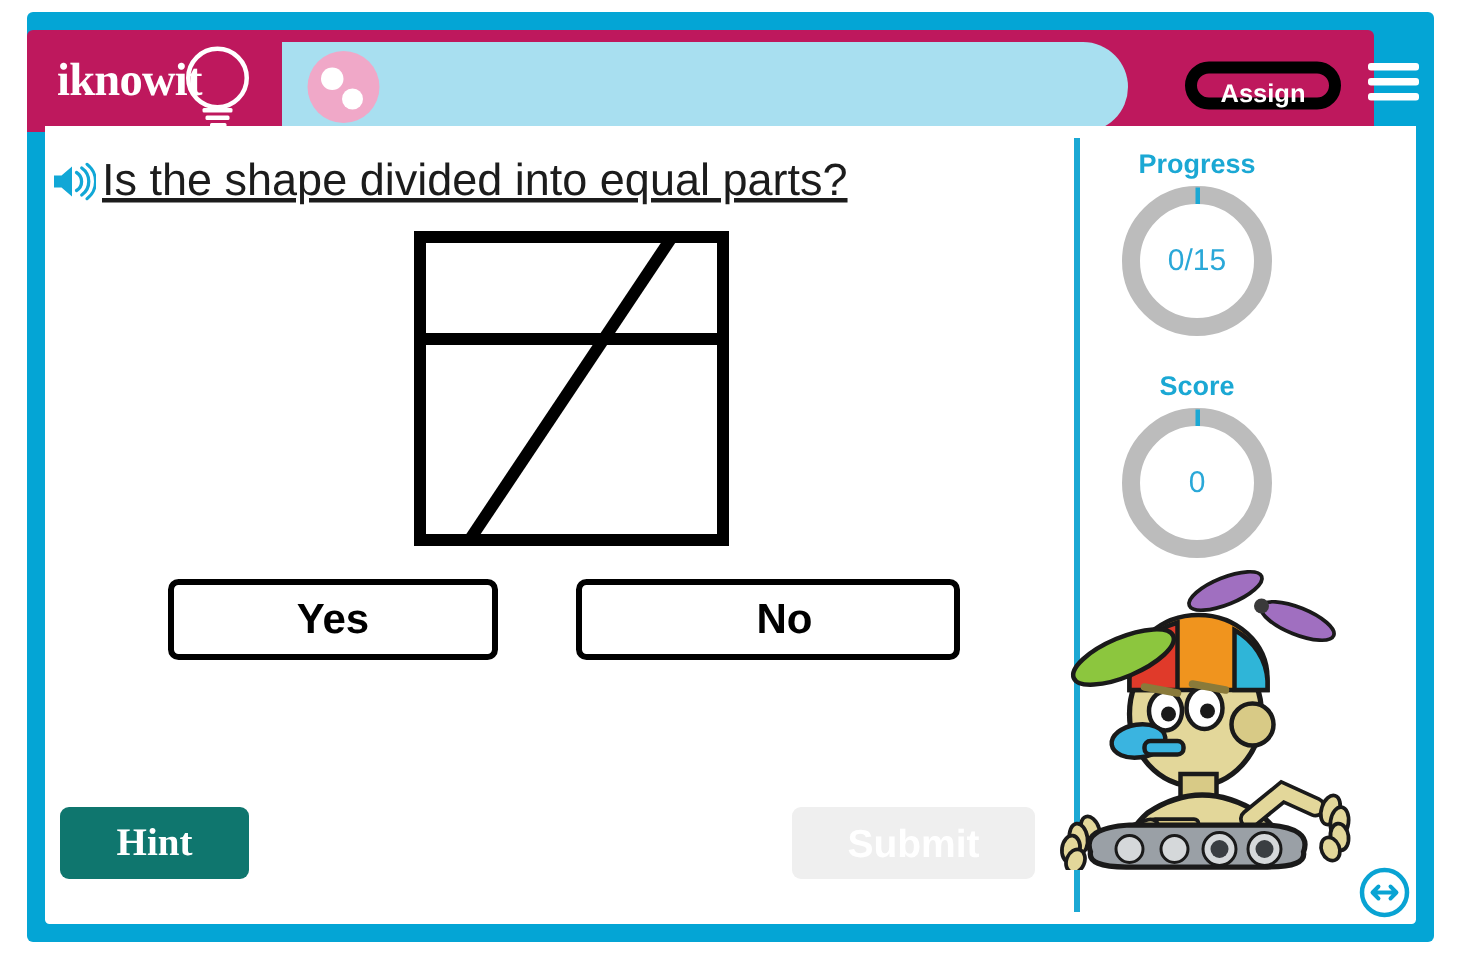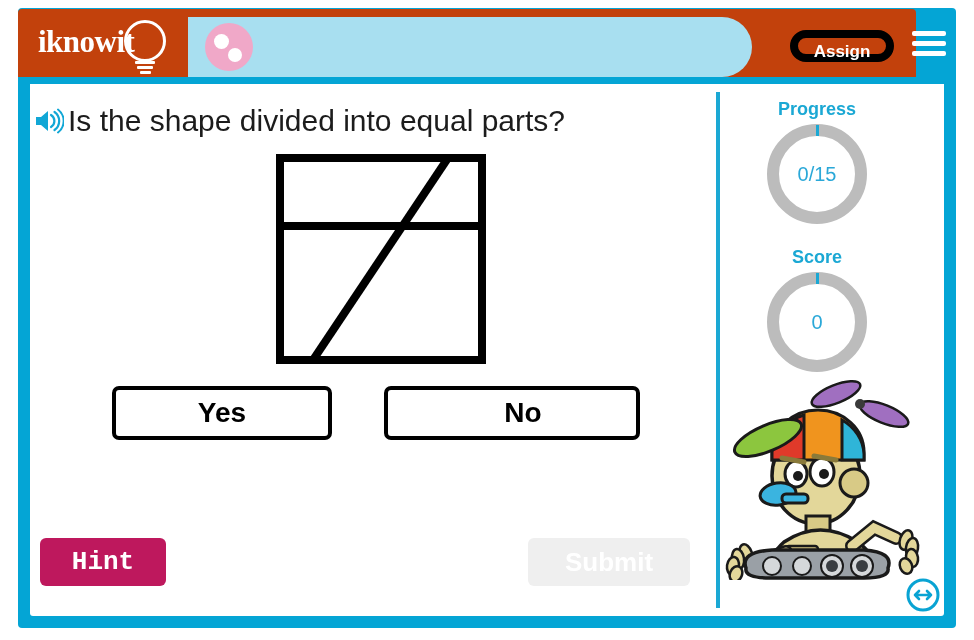--- a/index.html
+++ b/index.html
@@ -29,24 +29,24 @@
     width: 938px;
     height: 620px;
     background: #04a5d5;
     border-radius: 4px;
   }
 
   
   .header {
     position: absolute;
     left: 18px;
-    top: 9px;
+    top: 20px;
     width: 898px;
     height: 68px;
-    background: #c2410c;
+    background: #be185d;
     border-radius: 4px 4px 0 0;
   }
 
   .logo {
     position: absolute;
     left: 14px;
     top: 8px;
     width: 150px;
     height: 56px;
   }
@@ -201,20 +201,21 @@
     cursor: pointer;
   }
   .question-text {
     position: absolute;
     left: 38px;
     top: 0px;
     font-size: 30px;
     color: #1c1c1c;
     line-height: 46px;
     white-space: nowrap;
+    text-decoration: underline;
   }
 
   
   .figure {
     position: absolute;
     left: 246px;
     top: 70px;
     width: 210px;
     height: 210px;
   }
@@ -240,49 +241,49 @@
   .choice-yes { left: 82px; width: 220px; }
   .choice-no  { left: 354px; width: 256px; padding-left: 22px; }
 
   
   .hint-btn {
     position: absolute;
     left: 10px;
     top: 454px;
     width: 126px;
     height: 48px;
-    background: #be185d;
+    background: #0f766e;
     border: none;
     border-radius: 6px;
     color: #ffffff;
     font-size: 26px;
     font-weight: bold;
     cursor: pointer;
-    font-family: Liberation Mono, monospace;
+    font-family: Liberation Serif, serif;
   }
   .submit-btn {
     position: absolute;
     left: 498px;
     top: 454px;
     width: 162px;
     height: 48px;
     background: #56b55;
     border: none;
     border-radius: 6px;
     color: #ffffff;
     font-size: 26px;
     font-weight: bold;
     cursor: pointer;
     font-family: "Liberation Sans", sans-serif;
   }
 
   
   .sidebar {
     position: absolute;
-    left: 680px;
+    left: 661px;
     top: 0px;
     width: 214px;
     height: 536px;
   }
   .meter {
     position: absolute;
     width: 214px;
     text-align: center;
   }
   .meter-label {

